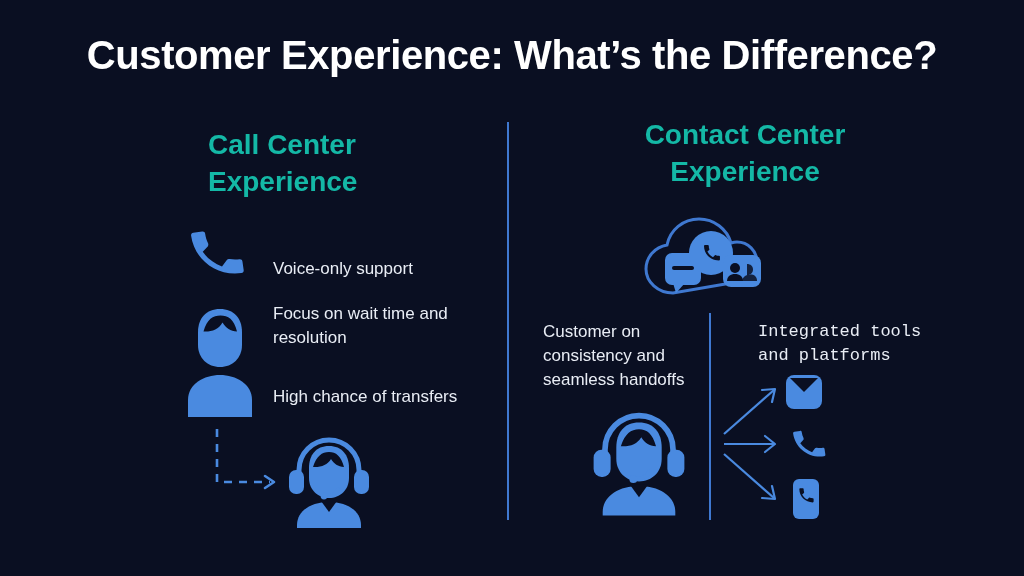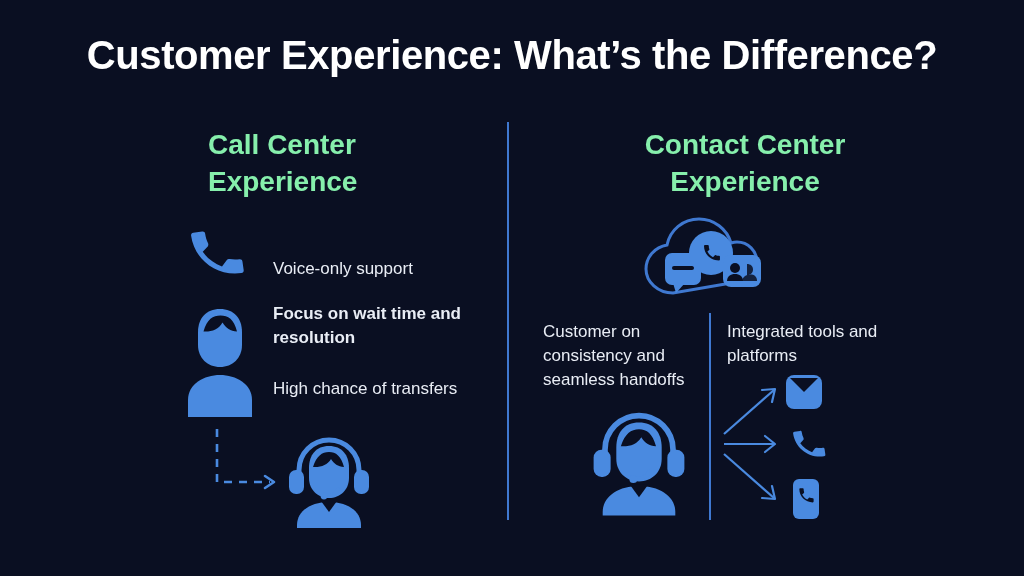--- a/index.html
+++ b/index.html
@@ -28,42 +28,42 @@
   }
   .divider-right {
     position:absolute; left:709px; top:313px;
     width:2px; height:207px;
     background:#3f78d0;
   }
 
   
   .col-head {
     position:absolute;
-    color:#86efac;
+    color:#14b8a6;
     font-size:28px;
     font-weight:bold;
     line-height:1.33;
   }
   .col-head-left  { left:208px; top:126px; width:300px; text-align:left; }
-  .col-head-right { left:575px; top:126px; width:340px; text-align:center; }
+  .col-head-right { left:575px; top:116px; width:340px; text-align:center; }
 
   
   .body-text {
     position:absolute;
     color:#e9edf5;
     font-size:17px;
     line-height:1.42;
     font-weight:400;
   }
   .lt1 { left:273px; top:257px; width:210px; }
-  .lt2 { left:273px; top:302px; width:215px;font-weight:bold; }
-  .lt3 { left:273px; top:377px; width:190px; }
+  .lt2 { left:273px; top:302px; width:215px; }
+  .lt3 { left:273px; top:385px; width:190px; }
 
   .rt1 { left:543px; top:320px; width:170px; }
-  .rt2 { left:727px; top:320px; width:175px; }
+  .rt2 { left:758px; top:320px; width:175px;font-family:Liberation Mono, monospace; }
 
   
   .icon { position:absolute; }
   .ic-phone-left  { left:186px; top:222px; }
   .ic-person      { left:180px; top:305px; }
   .ic-agent-left  { left:277px; top:432px; }
   .ic-arrow-left  { left:212px; top:427px; }
   .ic-cloud       { left:637px; top:213px; }
   .ic-agent-right { left:580px; top:405px; }
   .ic-arrows-right{ left:722px; top:382px; }

